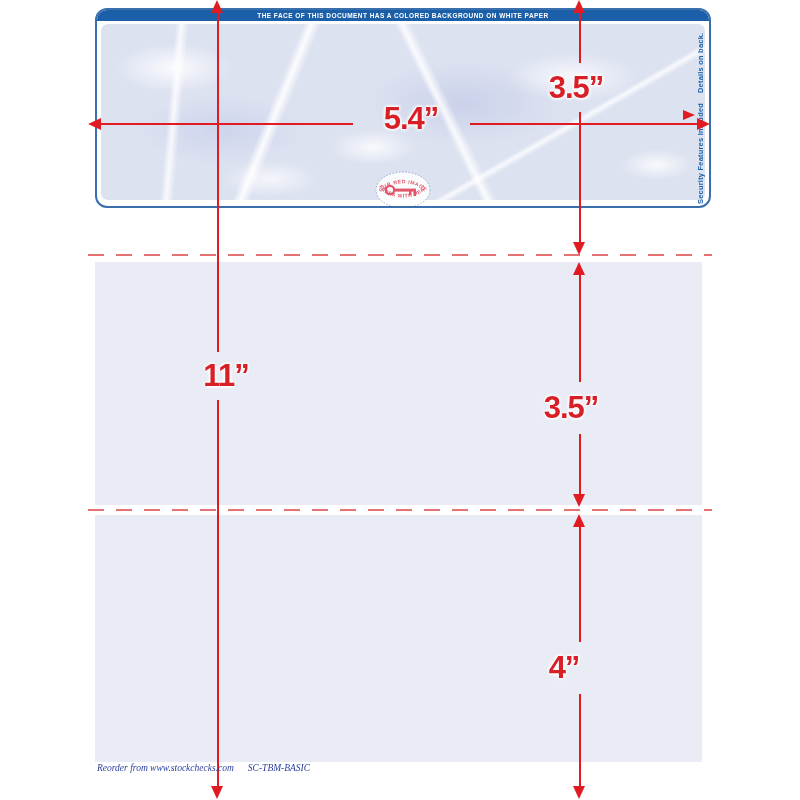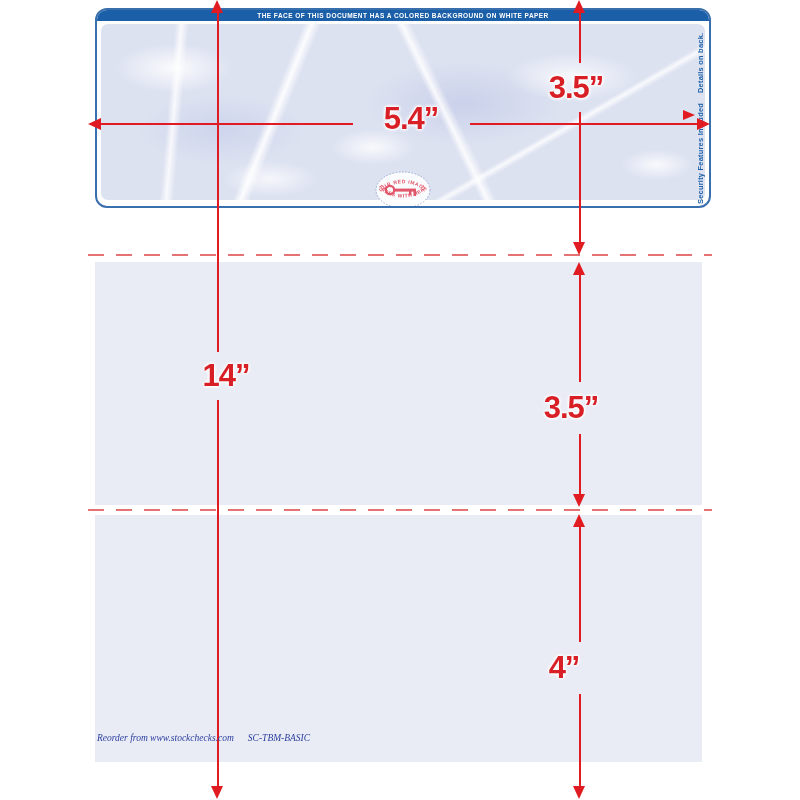--- a/index.html
+++ b/index.html
@@ -55,21 +55,21 @@
               border-right:6px solid transparent;border-top:13px solid #e01b22;}
   .arrow-left{position:absolute;width:0;height:0;border-top:6px solid transparent;
               border-bottom:6px solid transparent;border-right:13px solid #e01b22;}
   .arrow-right{position:absolute;width:0;height:0;border-top:6px solid transparent;
                border-bottom:6px solid transparent;border-left:13px solid #e01b22;}
   .dim-label{position:absolute;color:#d81f26;font-size:31px;font-weight:bold;letter-spacing:-1px;
              text-align:center;font-family:"Liberation Sans",sans-serif;
              text-shadow:0 0 3px #fff,0 0 3px #fff,0 0 4px #fff,0 0 4px #fff;}
 
   
-  .footer{position:absolute;left:97px;top:733px;color:#2b3f9e;font-size:9.5px;
+  .footer{position:absolute;left:97px;top:763px;color:#2b3f9e;font-size:9.5px;
           font-style:italic;font-family:"Liberation Serif",serif;white-space:nowrap;}
   .footer .code{margin-left:14px;}
 </style>
 </head>
 <body>
 
 <div class="canvas">
 
   <div class="check">
     <div class="marble"></div>
@@ -109,21 +109,21 @@
   </div>
 
   <div class="panel panel-mid"></div>
   <div class="panel panel-bot"></div>
 
   <div class="perf perf1"></div>
   <div class="perf perf2"></div>
 
   <div class="arrow-up" style="left:211px;top:0;"></div>
   <div class="vseg" style="left:217px;top:11px;height:341px;"></div>
-  <div class="dim-label" style="left:190px;top:358px;width:72px;">14”</div>
+  <div class="dim-label" style="left:190px;top:358px;width:72px;">11”</div>
   <div class="vseg" style="left:217px;top:400px;height:387px;"></div>
   <div class="arrow-down" style="left:211px;top:786px;"></div>
 
   <div class="arrow-up" style="left:573px;top:0;"></div>
   <div class="vseg" style="left:579px;top:11px;height:52px;"></div>
   <div class="dim-label" style="left:533px;top:70px;width:86px;">3.5”</div>
   <div class="vseg" style="left:579px;top:112px;height:131px;"></div>
   <div class="arrow-down" style="left:573px;top:242px;"></div>
 
   <div class="arrow-up" style="left:573px;top:262px;"></div>

